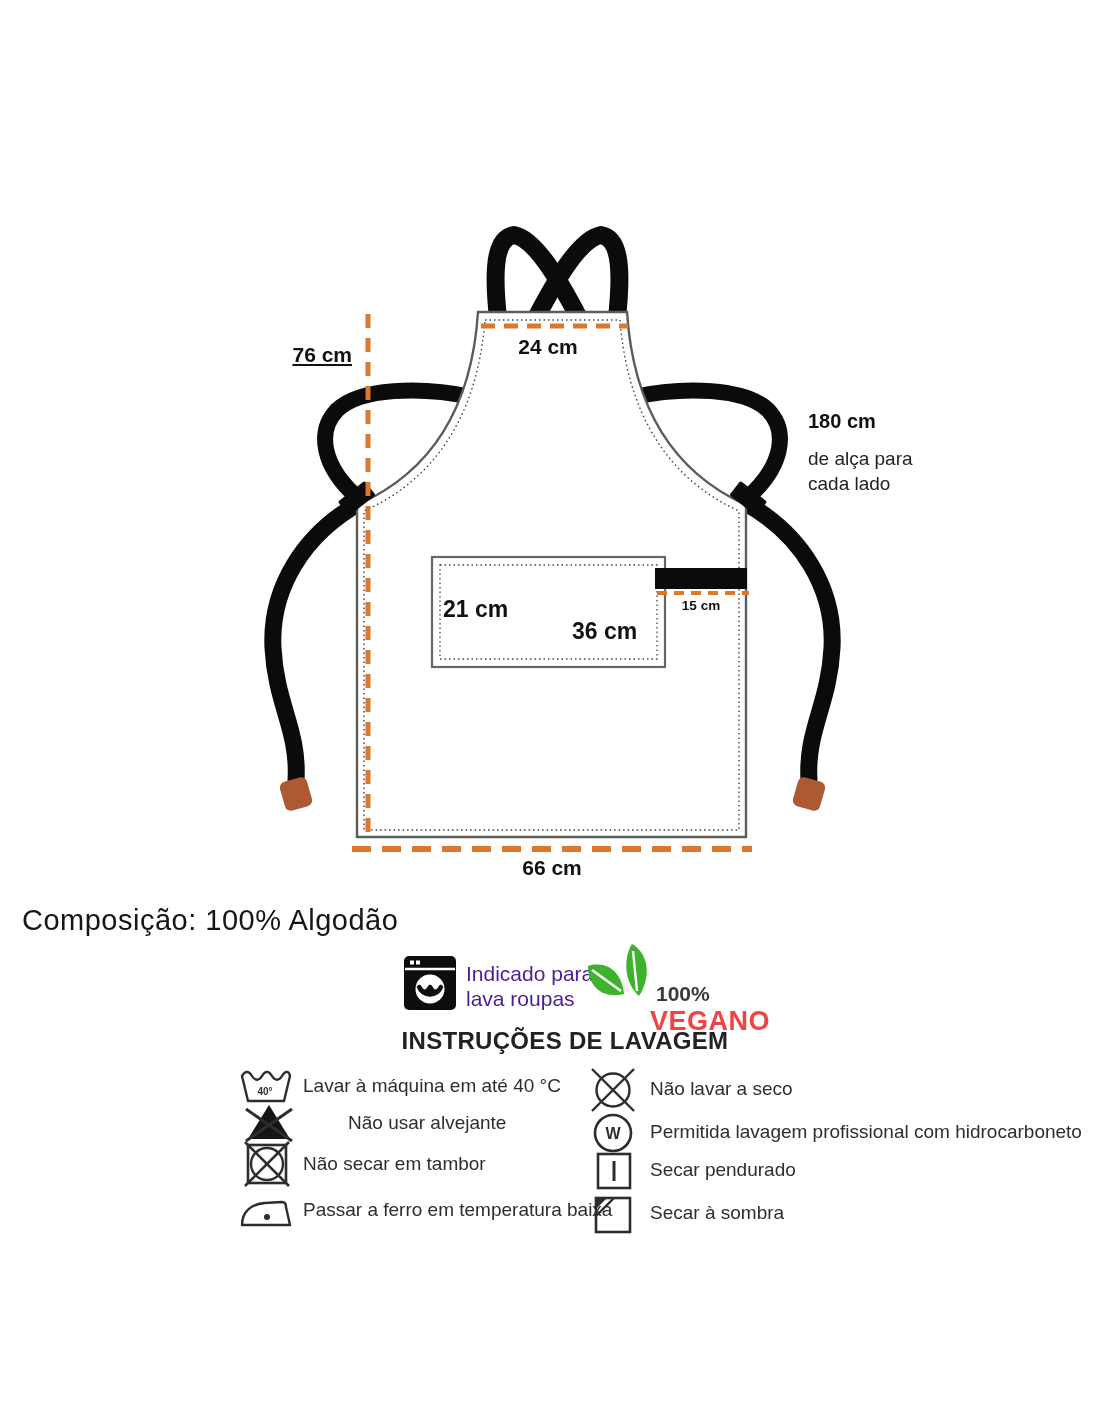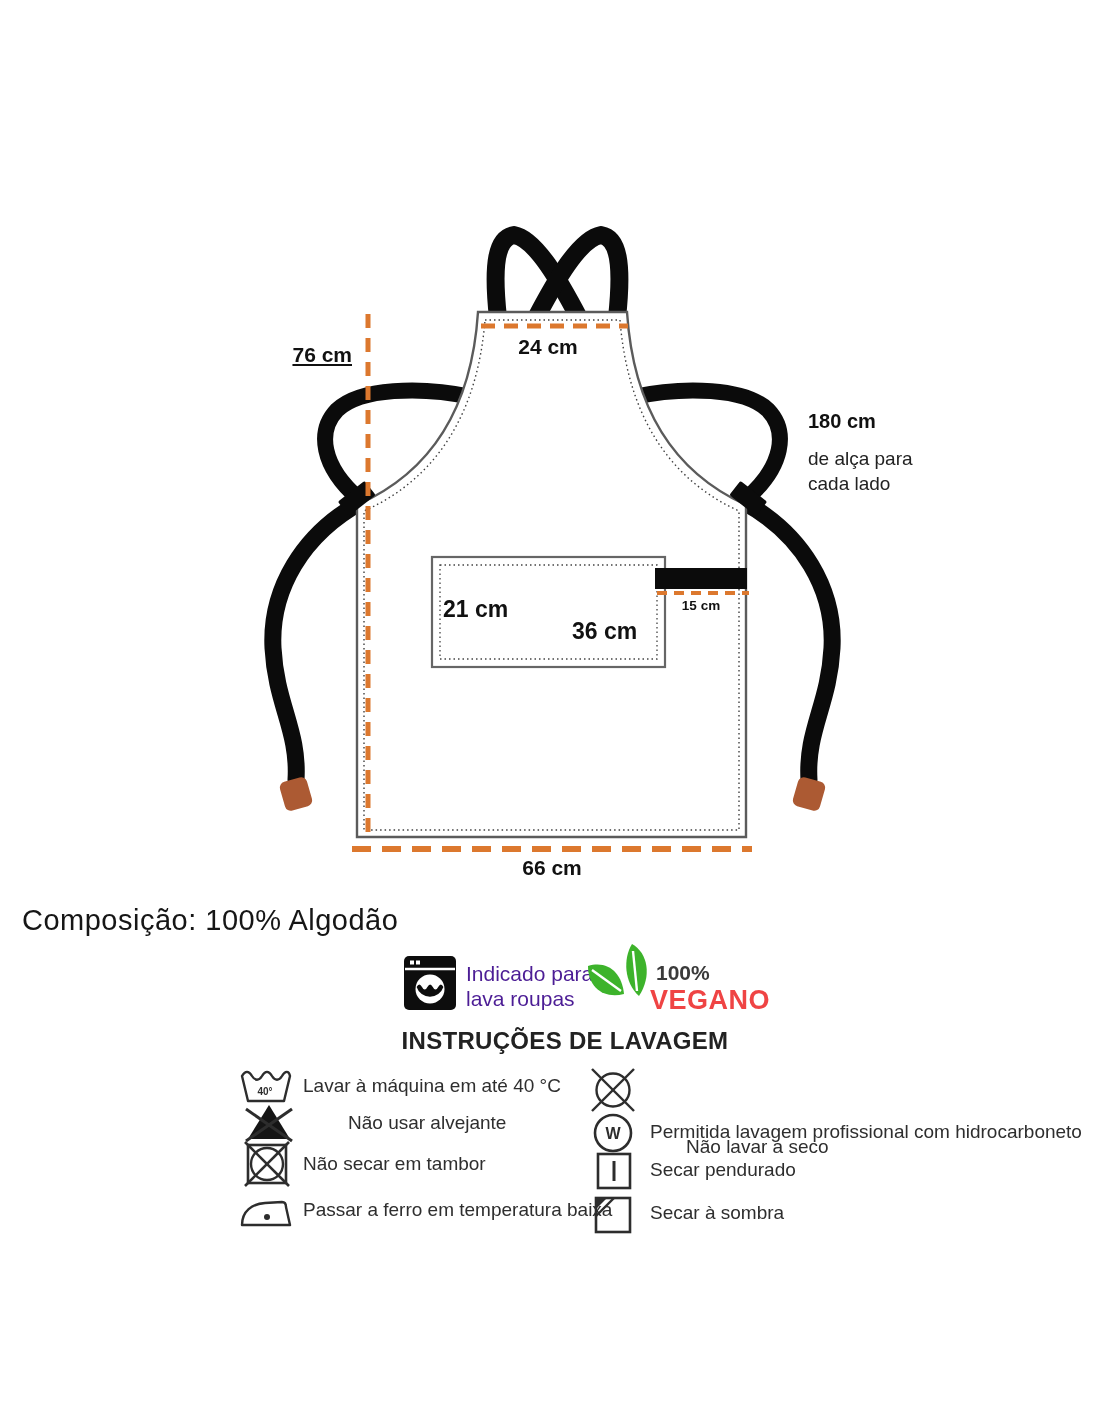--- a/index.html
+++ b/index.html
@@ -11,21 +11,21 @@
   .meas{font-weight:bold;color:#111;font-size:21px;}
   .meas-sm{font-weight:bold;color:#111;font-size:13.5px;}
   .meas-lg{font-weight:bold;color:#111;font-size:23px;}
   .note-line{font-size:19px;color:#222;line-height:25px;}
   .center{text-align:center;}
   .right{text-align:right;text-decoration:underline;}
   #composition{left:22px;top:904px;width:1078px;font-size:29px;color:#161616;letter-spacing:0.5px;}
   #care-title{left:30px;top:1027px;width:1070px;text-align:center;font-size:24px;font-weight:bold;color:#222;letter-spacing:0.3px;}
   .care-label{font-size:19px;color:#2e2e2e;white-space:nowrap;}
   .washer-label{font-size:21px;line-height:25px;color:#4c1d95;}
-  .vegan-percent{font-size:21px;font-weight:bold;color:#3a3a3a;padding-left:6px;}
+  .vegan-percent{font-size:21px;font-weight:bold;color:#3a3a3a;padding-left:6px;margin-top:21px;}
   .vegan-word{font-size:27px;font-weight:bold;color:#ef4444;letter-spacing:0.5px;}
   svg{display:block;}
 </style>
 </head>
 <body>
 
 <svg class="abs" style="left:0;top:0;" width="1100" height="1422" viewBox="0 0 1100 1422">
 
   <g fill="none" stroke="#0b0b0b" stroke-width="18" stroke-linejoin="round">
     <path d="M 498,318 C 492,262 497,238 514,235 C 536,239 560,282 579,318"></path>
@@ -124,21 +124,21 @@
   <path d="M3,31 C3,17 13,10 26,9 L43,8 C46,8 47,10 47,13 L51,31 Z" fill="none" stroke="#2d2d2d" stroke-width="2.4" stroke-linejoin="round"></path>
   <circle cx="28" cy="23" r="3" fill="#2d2d2d"></circle>
 </svg>
 <div class="abs care-label" style="left:303px;top:1199px;">Passar a ferro em temperatura baixa</div>
 
 <svg class="abs" style="left:588px;top:1065px;" width="50" height="50" viewBox="0 0 50 50">
   <circle cx="25" cy="25" r="16.5" fill="none" stroke="#2d2d2d" stroke-width="2.4"></circle>
   <line x1="4" y1="4" x2="46" y2="46" stroke="#2d2d2d" stroke-width="2.4"></line>
   <line x1="46" y1="4" x2="4" y2="46" stroke="#2d2d2d" stroke-width="2.4"></line>
 </svg>
-<div class="abs care-label" style="left:650px;top:1136px;margin-left:36px;">Não lavar a seco</div>
+<div class="abs care-label" style="left:650px;top:1078px;">Não lavar a seco</div>
 
 <svg class="abs" style="left:592px;top:1112px;" width="42" height="42" viewBox="0 0 42 42">
   <circle cx="21" cy="21" r="18" fill="none" stroke="#2d2d2d" stroke-width="2.6"></circle>
   <text x="21" y="27" text-anchor="middle" font-size="16" font-weight="600" fill="#2d2d2d">W</text>
 </svg>
 <div class="abs care-label" style="left:650px;top:1121px;">Permitida lavagem profissional com hidrocarboneto</div>
 
 <svg class="abs" style="left:594px;top:1150px;" width="40" height="42" viewBox="0 0 40 42">
   <rect x="4" y="4" width="32" height="34" fill="none" stroke="#2d2d2d" stroke-width="2.6"></rect>
   <line x1="20" y1="11" x2="20" y2="31" stroke="#2d2d2d" stroke-width="3"></line>

